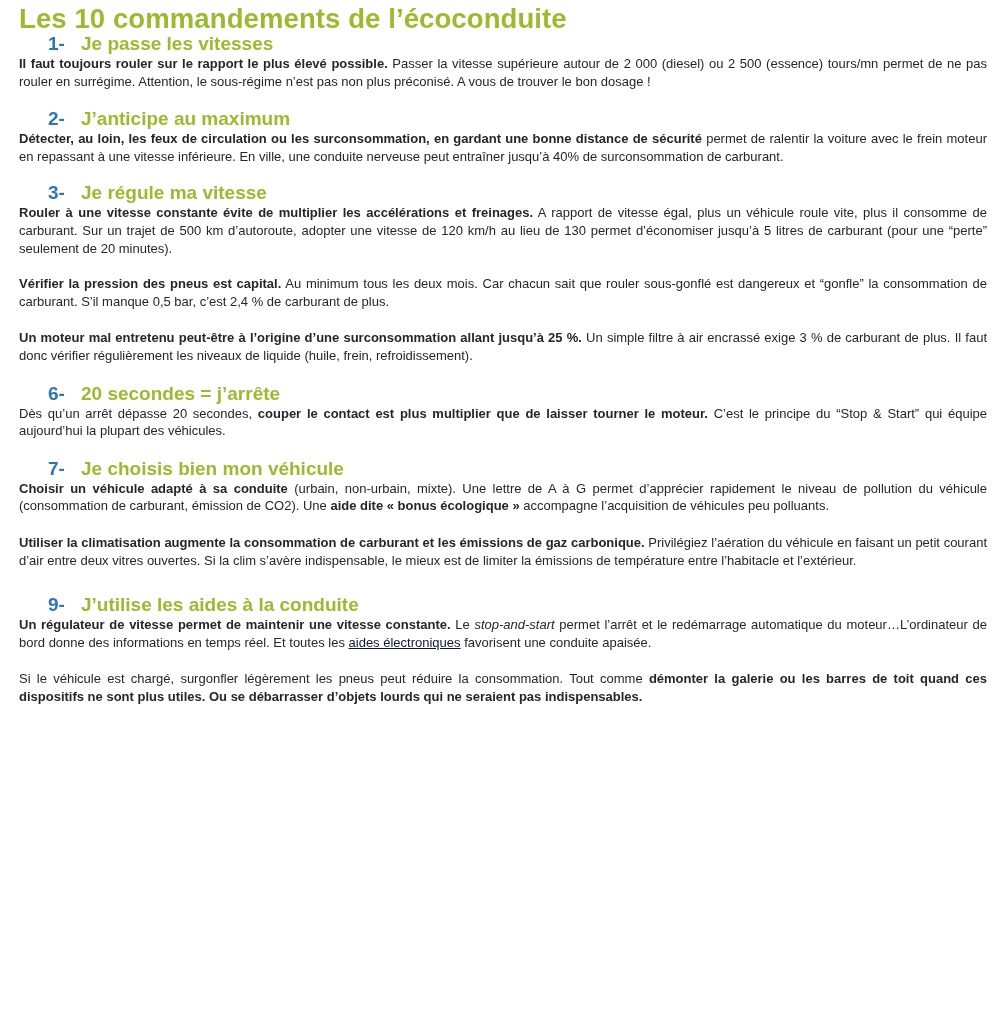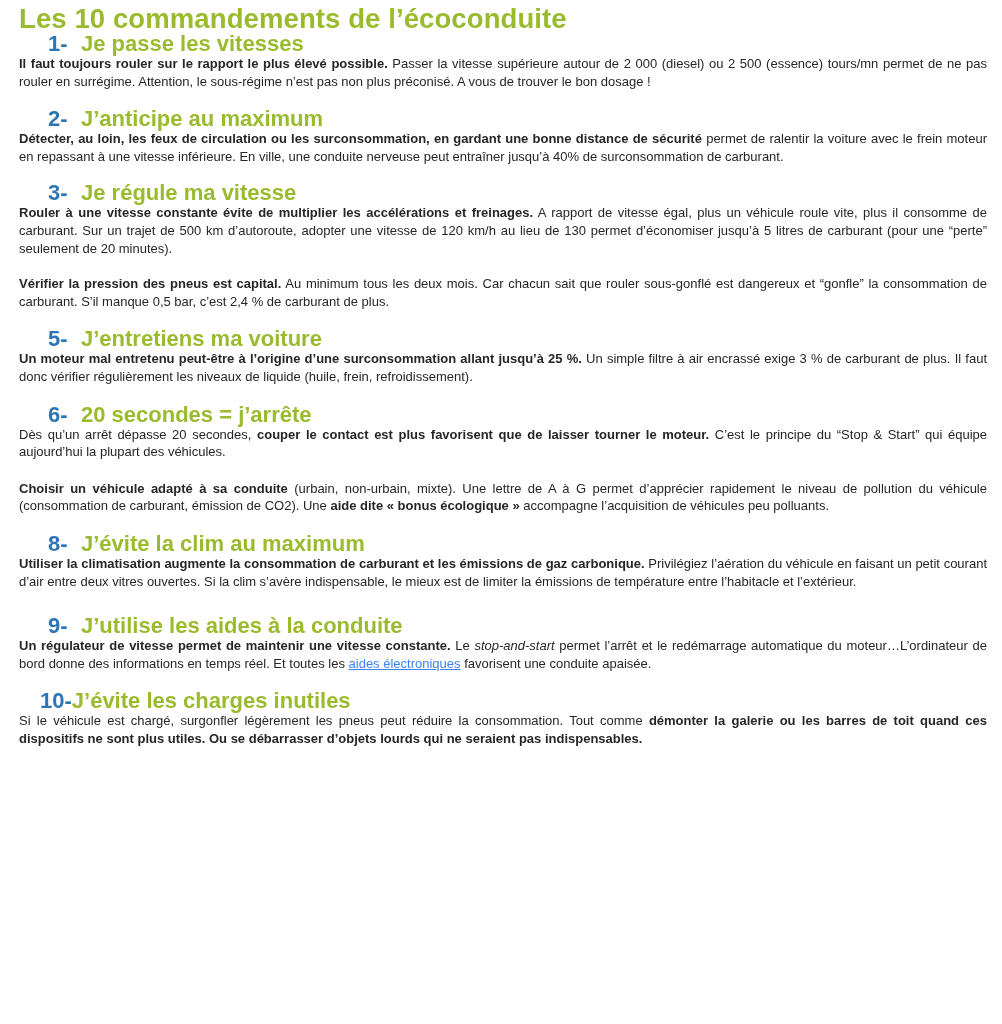--- a/index.html
+++ b/index.html
@@ -25,21 +25,21 @@
       font-weight: bold;
       color: #9bbb2e;
       line-height: 30px;
       margin: 0;
       letter-spacing: 0.1px;
     }
     .section {
       margin: 0;
     }
     .section-heading {
-      font-size: 22px;
+      font-size: 19px;
       font-weight: bold;
       line-height: 20px;
       margin: 0 0 1px 0;
       padding-left: 29px;
       white-space: nowrap;
     }
     .section-number {
       color: #2e75b6;
       display: inline-block;
       min-width: 33px;
@@ -59,21 +59,21 @@
       color: #262626;
       width: 968px;
     }
     .section-body b {
       font-weight: bold;
     }
     .section-body i {
       font-style: italic;
     }
     .link {
-      color: #3b82f6;
+      color: #0f172a;
       text-decoration: underline;
       cursor: pointer;
     }
     #s1 { margin-top: 0px; }
     #s2 { margin-top: 19px; }
     #s3 { margin-top: 18px; }
     #s4 { margin-top: 18px; }
     #s5 { margin-top: 19px; }
     #s6 { margin-top: 19px; }
     #s7 { margin-top: 19px; }
@@ -108,51 +108,45 @@
         <span class="section-number">3-</span><span class="section-title">Je régule ma vitesse</span>
       </div>
       <p class="section-body"><b>Rouler à une vitesse constante évite de multiplier les accélérations et freinages.</b><span> A rapport de vitesse égal, plus un véhicule roule vite, plus il consomme de carburant. Sur un trajet de 500 km d’autoroute, adopter une vitesse de 120 km/h au lieu de 130 permet d’économiser jusqu’à 5 litres de carburant (pour une “perte” seulement de 20 minutes).</span></p>
     </div>
 
     <div class="section" id="s4">
       <p class="section-body"><b>Vérifier la pression des pneus est capital.</b><span> Au minimum tous les deux mois. Car chacun sait que rouler sous-gonflé est dangereux et “gonfle” la consommation de carburant. S’il manque 0,5 bar, c’est 2,4 % de carburant de plus.</span></p>
     </div>
 
     <div class="section" id="s5">
-      <div class="section-heading">
-        <span class="section-number">5-</span><span class="section-title">J’entretiens ma voiture</span>
-      </div>
       <p class="section-body"><b>Un moteur mal entretenu peut-être à l’origine d’une surconsommation allant jusqu’à 25 %.</b><span> Un simple filtre à air encrassé exige 3 % de carburant de plus. Il faut donc vérifier régulièrement les niveaux de liquide (huile, frein, refroidissement).</span></p>
     </div>
 
     <div class="section" id="s6">
       <div class="section-heading">
         <span class="section-number">6-</span><span class="section-title">20 secondes = j’arrête</span>
       </div>
-      <p class="section-body"><span>Dès qu’un arrêt dépasse 20 secondes, </span><b>couper le contact est plus favorisent que de laisser tourner le moteur.</b><span> C’est le principe du “Stop &amp; Start” qui équipe aujourd’hui la plupart des véhicules.</span></p>
+      <p class="section-body"><span>Dès qu’un arrêt dépasse 20 secondes, </span><b>couper le contact est plus multiplier que de laisser tourner le moteur.</b><span> C’est le principe du “Stop &amp; Start” qui équipe aujourd’hui la plupart des véhicules.</span></p>
     </div>
 
     <div class="section" id="s7">
+      <div class="section-heading">
+        <span class="section-number">7-</span><span class="section-title">Je choisis bien mon véhicule</span>
+      </div>
       <p class="section-body"><b>Choisir un véhicule adapté à sa conduite</b><span> (urbain, non-urbain, mixte). Une lettre de A à G permet d’apprécier rapidement le niveau de pollution du véhicule (consommation de carburant, émission de CO2). Une </span><b>aide dite « bonus écologique »</b><span> accompagne l’acquisition de véhicules peu polluants.</span></p>
     </div>
 
     <div class="section" id="s8">
-      <div class="section-heading">
-        <span class="section-number">8-</span><span class="section-title">J’évite la clim au maximum</span>
-      </div>
       <p class="section-body"><b>Utiliser la climatisation augmente la consommation de carburant et les émissions de gaz carbonique.</b><span> Privilégiez l’aération du véhicule en faisant un petit courant d’air entre deux vitres ouvertes. Si la clim s’avère indispensable, le mieux est de limiter la émissions de température entre l’habitacle et l’extérieur.</span></p>
     </div>
 
     <div class="section" id="s9">
       <div class="section-heading">
         <span class="section-number">9-</span><span class="section-title">J’utilise les aides à la conduite</span>
       </div>
       <p class="section-body"><b>Un régulateur de vitesse permet de maintenir une vitesse constante.</b><span> Le </span><i>stop-and-start</i><span> permet l’arrêt et le redémarrage automatique du moteur…L’ordinateur de bord donne des informations en temps réel. Et toutes les </span><a class="link">aides électroniques</a><span> favorisent une conduite apaisée.</span></p>
     </div>
 
     <div class="section" id="s10">
-      <div class="section-heading">
-        <span class="section-number wide">10-</span><span class="section-title">J’évite les charges inutiles</span>
-      </div>
       <p class="section-body"><span>Si le véhicule est chargé, surgonfler légèrement les pneus peut réduire la consommation. Tout comme </span><b>démonter la galerie ou les barres de toit quand ces dispositifs ne sont plus utiles. Ou se débarrasser d’objets lourds qui ne seraient pas indispensables.</b></p>
     </div>
   </div>
 </div>
 
 </body></html>

